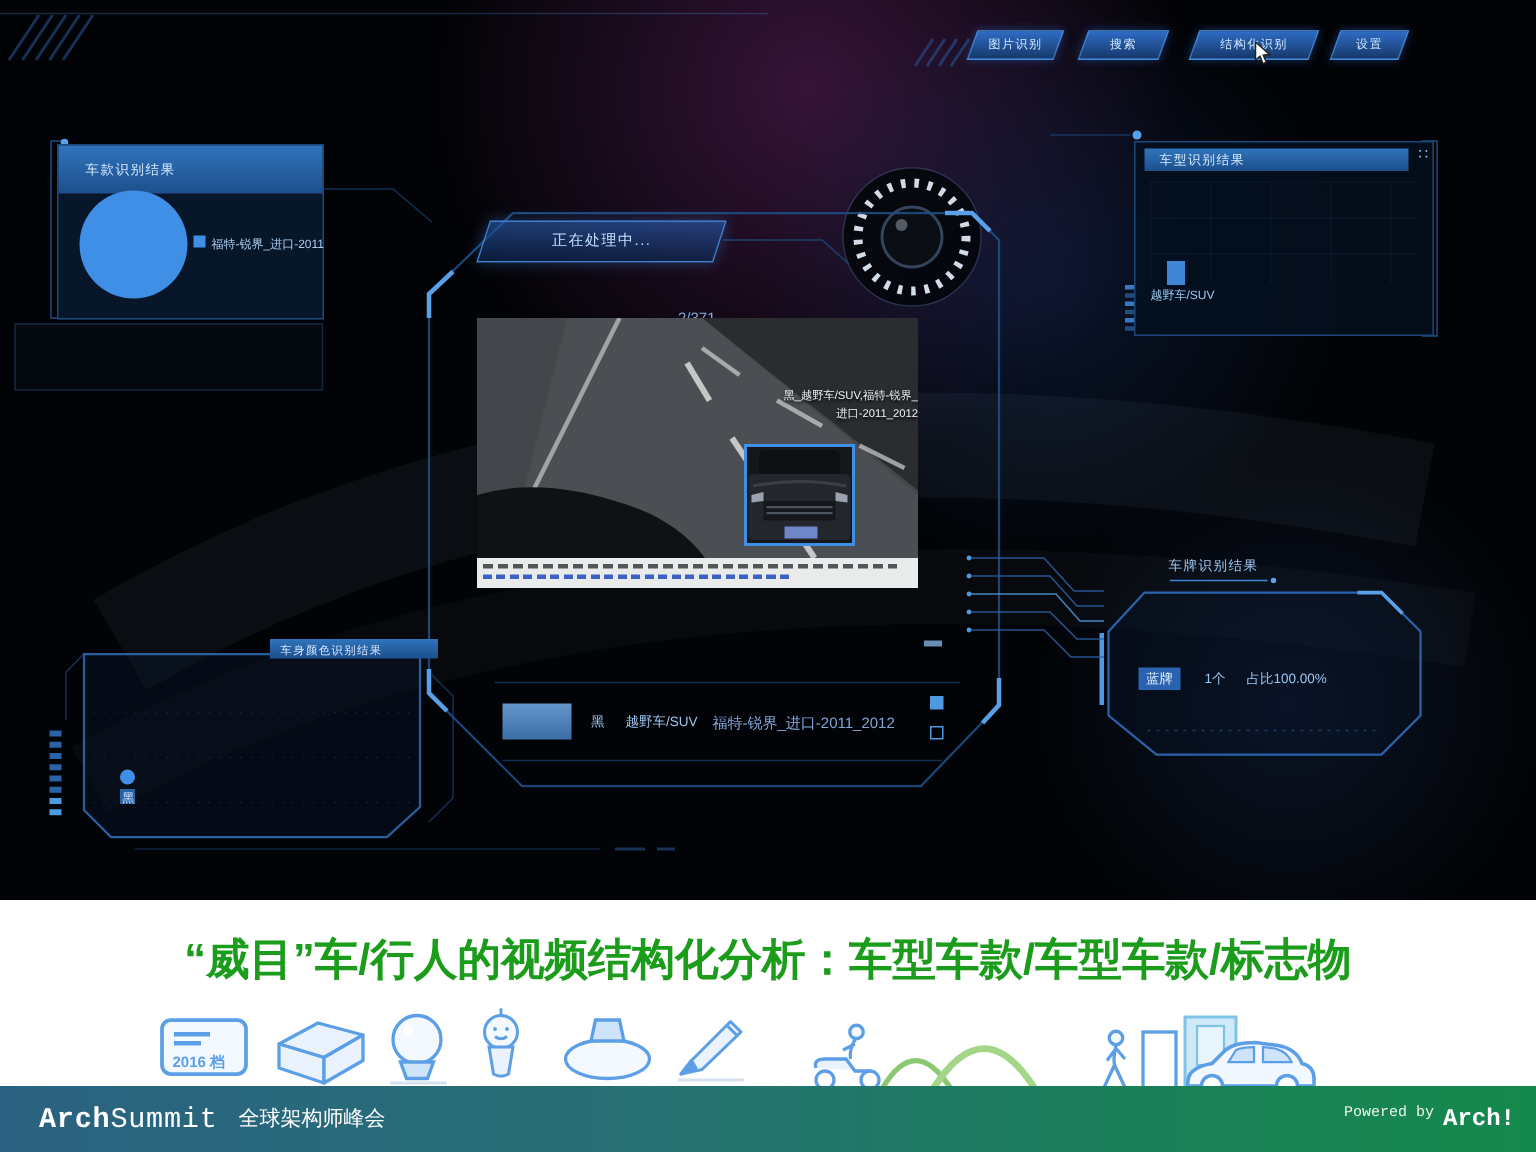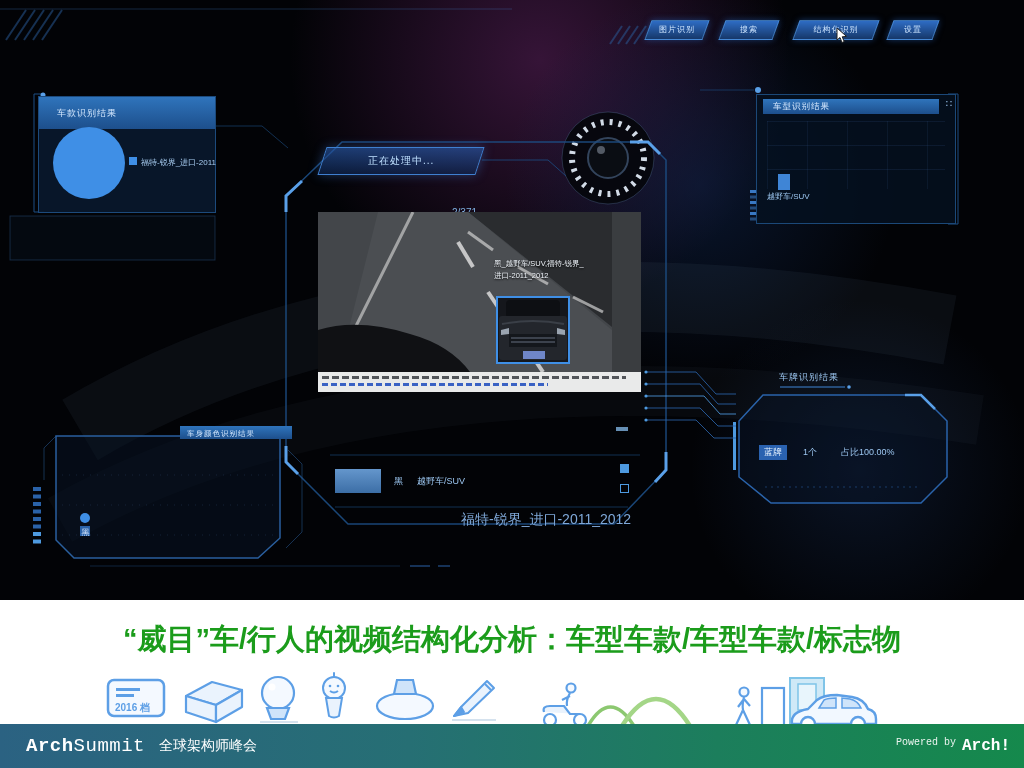--- a/index.html
+++ b/index.html
@@ -34,48 +34,48 @@
   .t-grid{position:absolute;left:10px;top:26px;right:10px;bottom:34px;
     background:linear-gradient(rgba(70,120,190,.12) 1px,transparent 1px) 0 0/100% 24px,
                linear-gradient(90deg,rgba(70,120,190,.1) 1px,transparent 1px) 0 0/40px 100%;}
   .t-bar{position:absolute;left:21px;top:79px;width:12px;height:16px;background:#3f85d6;}
   .t-bar-label{position:absolute;left:10px;top:96px;font-size:8px;color:#9cc6f0;white-space:nowrap;}
   
   .p-plate{left:735px;top:365px;width:220px;height:148px;}
   .plate-title{position:absolute;left:44px;top:6px;font-size:9px;color:#9cc6f0;letter-spacing:1px;}
   .plate-row{position:absolute;left:24px;top:80px;display:flex;align-items:center;font-size:9px;color:#9cc6f0;}
   .plate-badge{background:#2a62b0;color:#e6f2ff;padding:1px 5px;margin-right:16px;}
-  .plate-count{margin-right:24px;}
+  .plate-count{margin-right:14px;}
   
   .p-color{left:30px;top:420px;width:292px;height:150px;}
   
   .processing{position:absolute;left:322px;top:147px;width:156px;height:26px;border:1px solid #3f7fd0;
     background:linear-gradient(180deg,rgba(40,90,170,.65),rgba(15,40,85,.65));
     transform:skewX(-18deg);box-shadow:0 0 10px rgba(60,130,220,.4);}
   .processing span{display:block;transform:skewX(18deg);text-align:center;line-height:25px;
     font-size:10px;color:#bfe0ff;letter-spacing:1px;}
   .counter{position:absolute;left:452px;top:179px;font-size:10px;color:#7fb0e0;margin-top:28px;}
   
-  .video{position:absolute;left:318px;top:212px;width:323px;height:180px;background:#3a3d40;overflow:hidden;}
+  .video{position:absolute;left:318px;top:212px;width:294px;height:180px;background:#3a3d40;overflow:hidden;text-align:right;}
   .vroad{position:absolute;left:0;top:0;}
   .vstatus{position:absolute;left:0;right:0;bottom:0;height:20px;background:#e9eaea;}
   .vline1{position:absolute;left:4px;top:4px;height:3px;width:94%;
     background:repeating-linear-gradient(90deg,#52555a 0 7px,transparent 7px 10px);}
   .vline2{position:absolute;left:4px;top:11px;height:3px;width:70%;
     background:repeating-linear-gradient(90deg,#3a62c4 0 6px,transparent 6px 9px);}
   .det-label{position:absolute;left:176px;top:46px;width:118px;font-size:7.5px;color:#eef3f9;
     line-height:1.55;text-shadow:0 1px 2px #000;}
   .det-box{position:absolute;left:178px;top:84px;width:74px;height:68px;border:2px solid #3f8fe6;box-sizing:border-box;}
   
   .result-row{position:absolute;left:318px;top:462px;width:330px;height:36px;}
   .thumb{position:absolute;left:17px;top:7px;width:46px;height:24px;
     background:linear-gradient(180deg,#6496cc,#3c6ea6);}
   .rr-color{position:absolute;left:76px;top:13px;font-size:9px;color:#9cc6f0;}
   .rr-type{position:absolute;left:99px;top:13px;font-size:9px;color:#9cc6f0;white-space:nowrap;}
-  .rr-model{position:absolute;left:143px;top:13px;font-size:14px;color:#7fa8d8;white-space:nowrap;margin-top:36px;}
+  .rr-model{position:absolute;left:157px;top:13px;font-size:10px;color:#7fa8d8;white-space:nowrap;}
   .sqa{position:absolute;left:620px;top:464px;width:9px;height:9px;background:#4e9ae0;cursor:pointer;}
   .sqb{position:absolute;left:620px;top:484px;width:9px;height:9px;border:1px solid #4e9ae0;box-sizing:border-box;cursor:pointer;}
   
   .lower{position:absolute;left:0;top:600px;width:1024px;height:168px;background:#fff;}
   .slide-title{position:absolute;left:0;top:20px;width:100%;text-align:center;font-size:29px;
     font-weight:bold;color:#1b9c1b;letter-spacing:0px;}
   .icons{position:absolute;left:0;top:72px;}
   .footer{position:absolute;left:0;bottom:0;width:1024px;height:44px;display:flex;align-items:center;
     background:linear-gradient(90deg,#2b6282 0%,#266f74 40%,#1c7e5c 70%,#15894c 100%);font-family:Liberation Mono, monospace;}
   .brand{margin-left:26px;color:#fff;font-size:19px;letter-spacing:.5px;}

